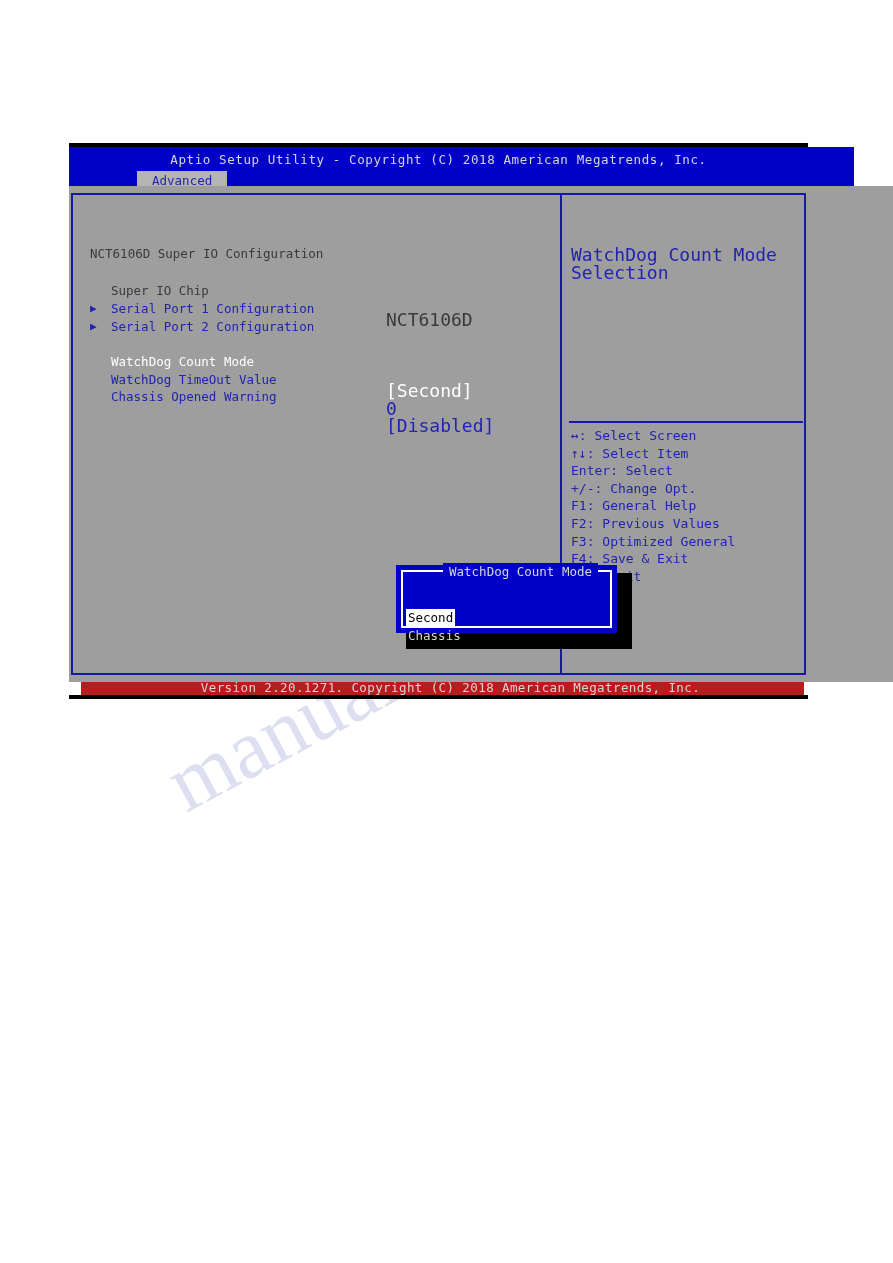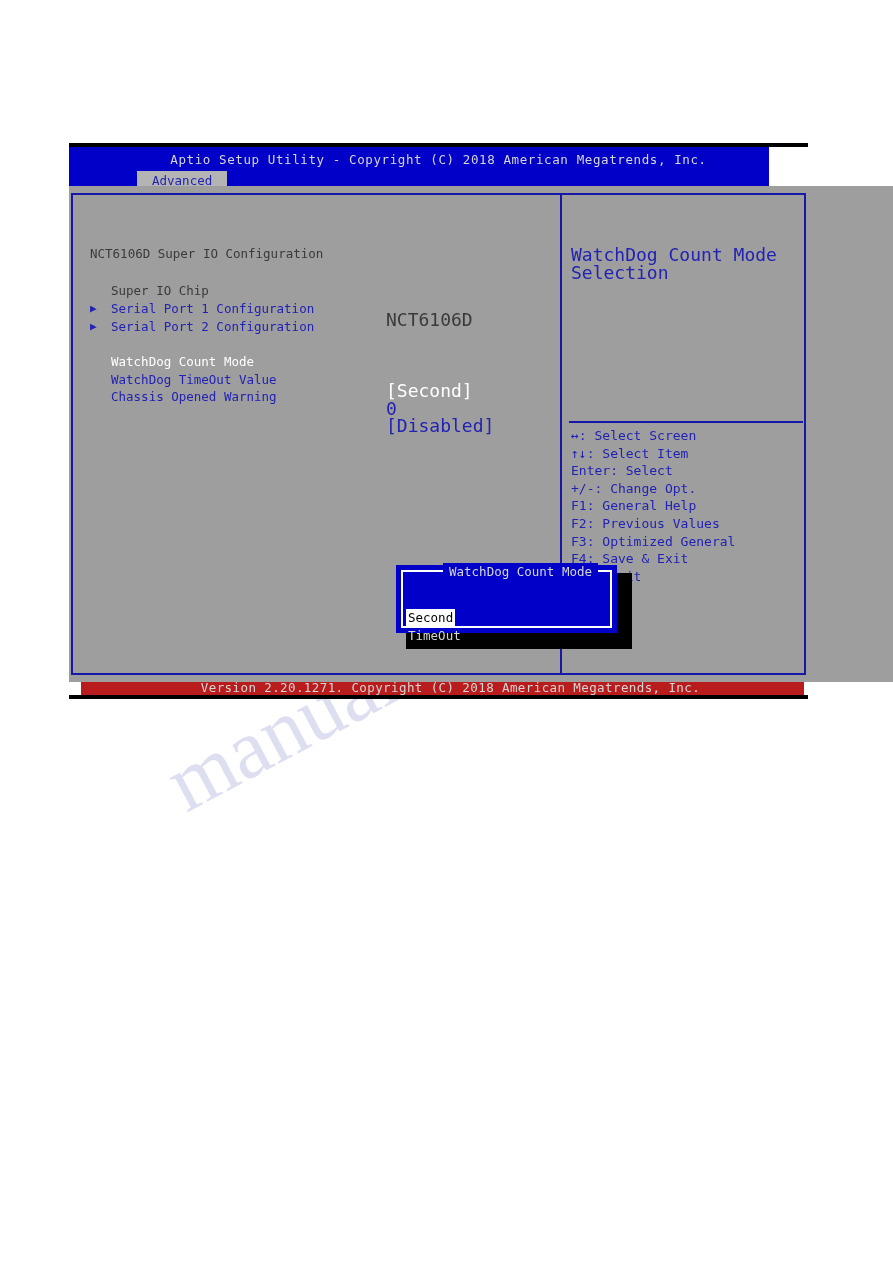--- a/index.html
+++ b/index.html
@@ -28,21 +28,21 @@
     position: absolute;
     left: 0; top: 0;
     width: 739px; height: 4px;
     background: #000000;
   }
 
   
   .header-bar {
     position: absolute;
     left: 0; top: 4px;
-    width: 700px;
+    width: 785px;
     height: 39px;
     background: #0000c8;
   }
   .header-title {
     position: absolute;
     left: 0; top: 5px;
     width: 739px;
     text-align: center;
     color: #d6d6d6;
     font-size: 12.5px;
@@ -340,21 +340,21 @@
         <div class="keyline">F4: Save &amp; Exit</div>
         <div class="keyline">ESC: Exit</div>
       </div>
     </div>
 
     <div class="popup-shadow"></div>
     <div class="popup">
       <div class="popup-inner">
         <div class="popup-title">WatchDog Count Mode</div>
         <div class="popup-option selected" style="top:7px">Second</div>
-        <div class="popup-option normal" style="top:25px">TimeOut</div>
+        <div class="popup-option normal" style="top:25px">Chassis</div>
       </div>
     </div>
   </div>
 
   <div class="footer-bar">
     <div class="footer-text">Version 2.20.1271. Copyright (C) 2018 American Megatrends, Inc.</div>
   </div>
   <div class="strip-bottom"></div>
 
 </div>

